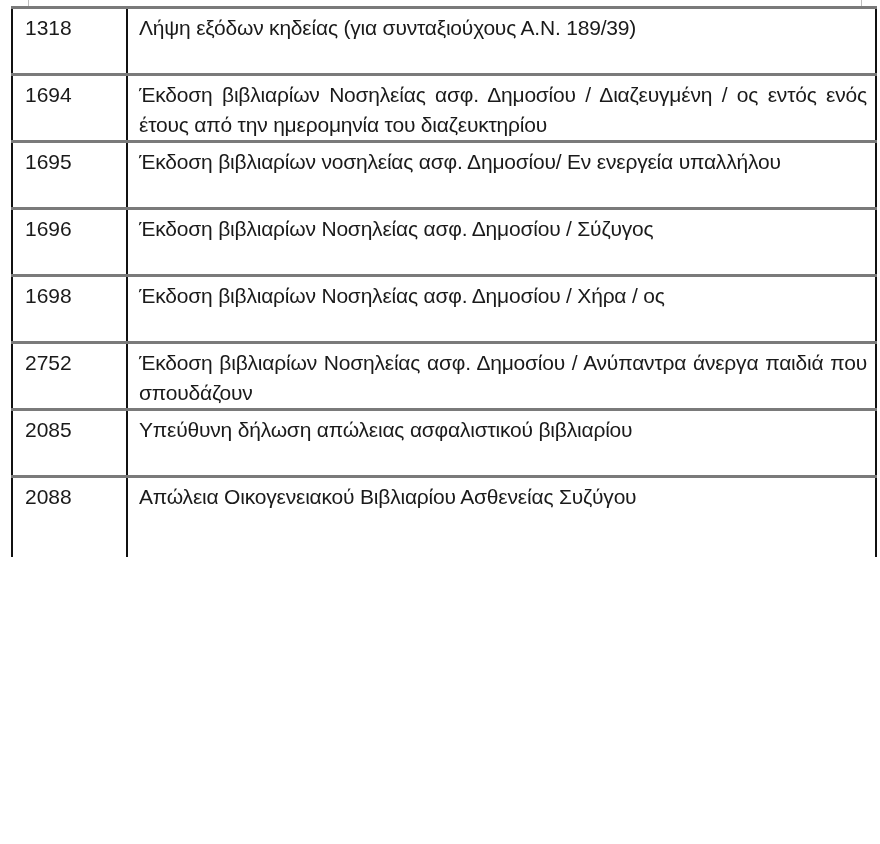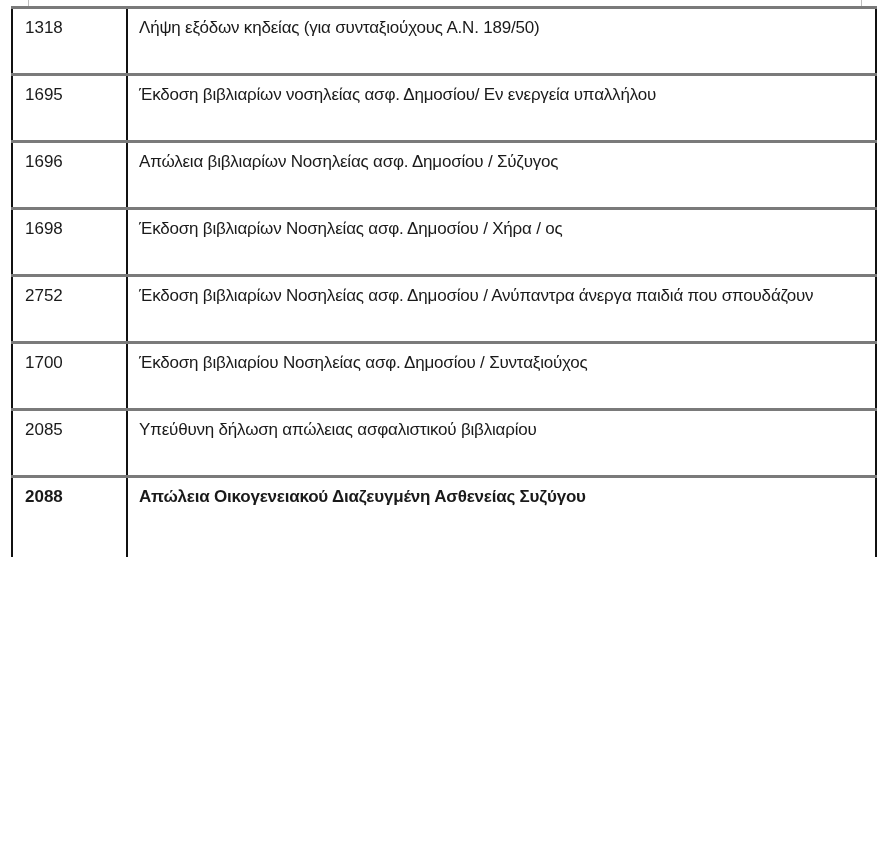--- a/index.html
+++ b/index.html
@@ -34,27 +34,26 @@
       table-layout: fixed;
     }
     .doc-table td {
       height: 67px;
       vertical-align: top;
       border-left: 2px solid #111;
       border-right: 2px solid #111;
       border-top: 3px solid #7a7a7a;
       padding: 0;
       box-sizing: border-box;
-      font-size: 17px;
+      font-size: 21px;
       line-height: 30px;
     }
     .doc-table tr:last-child td {
       height: 80px;
       border-bottom: none;
-      font-weight: bold;
     }
     .code-cell {
       width: 115px;
       padding-left: 12px !important;
       padding-top: 4px !important;
     }
     .desc-cell {
       padding-left: 11px !important;
       padding-right: 8px !important;
       padding-top: 4px !important;
@@ -71,59 +70,59 @@
 </head>
 <body>
 
 <div class="page-edge-top"></div>
 
 <table class="doc-table">
   <tbody>
     <tr>
       <td class="code-cell">1318</td>
       <td class="desc-cell">
-          <span class="desc-text">Λήψη εξόδων κηδείας (για συνταξιούχους Α.Ν. 189/50)</span>
+          <span class="desc-text">Λήψη εξόδων κηδείας (για συνταξιούχους Α.Ν. 189/39)</span>
+        </td>
+    </tr>
+    <tr>
+      <td class="code-cell">1694</td>
+      <td class="desc-cell justify">
+          <span class="desc-text">Έκδοση βιβλιαρίων Νοσηλείας ασφ. Δημοσίου / Διαζευγμένη / ος εντός ενός έτους από την ημερομηνία του διαζευκτηρίου</span>
         </td>
     </tr>
     <tr>
       <td class="code-cell">1695</td>
       <td class="desc-cell">
           <span class="desc-text">Έκδοση βιβλιαρίων νοσηλείας ασφ. Δημοσίου/ Εν ενεργεία υπαλλήλου</span>
         </td>
     </tr>
     <tr>
       <td class="code-cell">1696</td>
       <td class="desc-cell">
-          <span class="desc-text">Απώλεια βιβλιαρίων Νοσηλείας ασφ. Δημοσίου / Σύζυγος</span>
+          <span class="desc-text">Έκδοση βιβλιαρίων Νοσηλείας ασφ. Δημοσίου / Σύζυγος</span>
         </td>
     </tr>
     <tr>
       <td class="code-cell">1698</td>
       <td class="desc-cell">
           <span class="desc-text">Έκδοση βιβλιαρίων Νοσηλείας ασφ. Δημοσίου / Χήρα / ος</span>
         </td>
     </tr>
     <tr>
       <td class="code-cell">2752</td>
       <td class="desc-cell justify">
           <span class="desc-text">Έκδοση βιβλιαρίων Νοσηλείας ασφ. Δημοσίου / Ανύπαντρα άνεργα παιδιά που σπουδάζουν</span>
         </td>
     </tr>
     <tr>
-      <td class="code-cell">1700</td>
-      <td class="desc-cell">
-          <span class="desc-text">Έκδοση βιβλιαρίου Νοσηλείας ασφ. Δημοσίου / Συνταξιούχος</span>
-        </td>
-    </tr>
-    <tr>
       <td class="code-cell">2085</td>
       <td class="desc-cell">
           <span class="desc-text">Υπεύθυνη δήλωση απώλειας ασφαλιστικού βιβλιαρίου</span>
         </td>
     </tr>
     <tr>
       <td class="code-cell">2088</td>
       <td class="desc-cell">
-          <span class="desc-text">Απώλεια Οικογενειακού Διαζευγμένη Ασθενείας Συζύγου</span>
+          <span class="desc-text">Απώλεια Οικογενειακού Βιβλιαρίου Ασθενείας Συζύγου</span>
         </td>
     </tr>
   </tbody>
 </table>
 
 </body></html>

